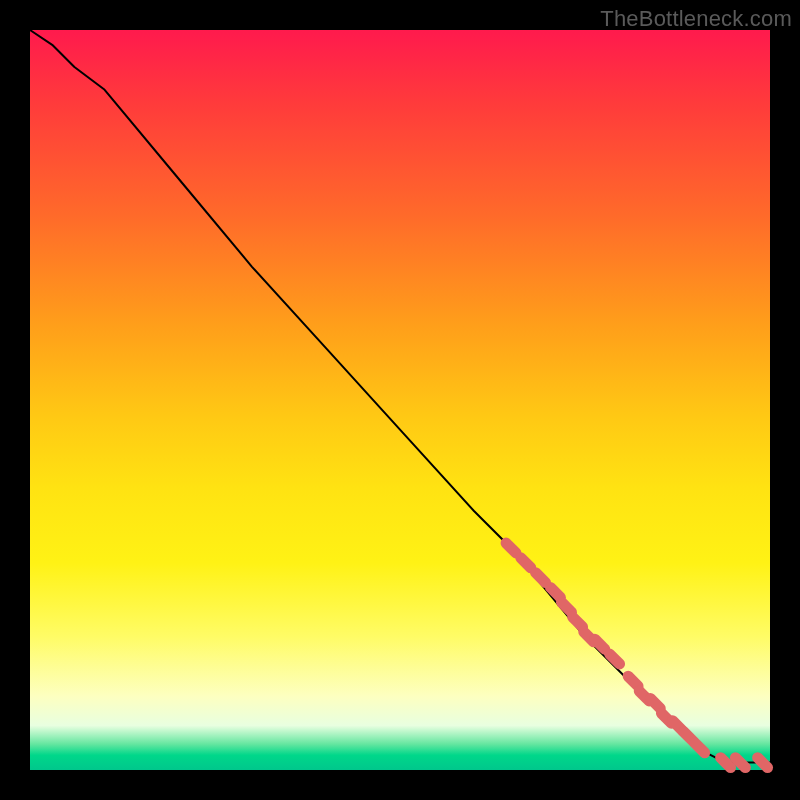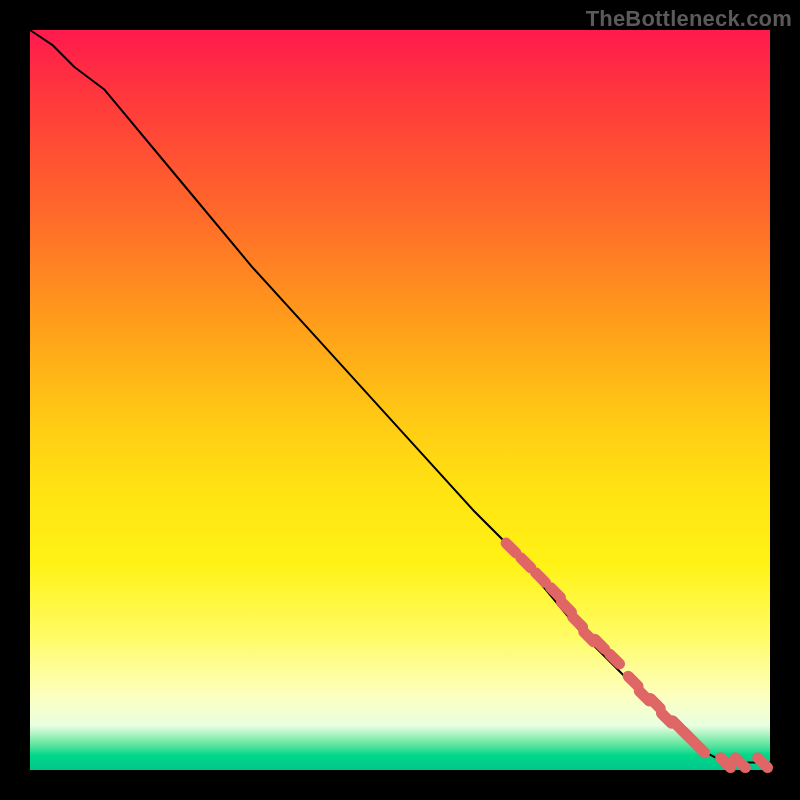--- a/index.html
+++ b/index.html
@@ -2,21 +2,20 @@
 <html><head>
 <meta charset="utf-8">
 <style>
   * { margin: 0; padding: 0; box-sizing: border-box; }
   html, body { width: 800px; height: 800px; overflow: hidden; background: #000; }
   .stage {
     position: relative;
     width: 800px;
     height: 800px;
     background: #000;
-    font-weight: bold;
   }
   .plot-area {
     position: absolute;
     left: 30px;
     top: 30px;
     width: 740px;
     height: 740px;
   }
   .gradient-bg {
     position: absolute;

